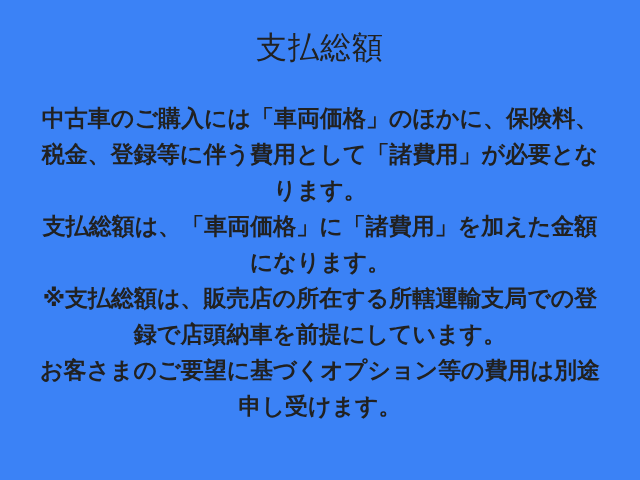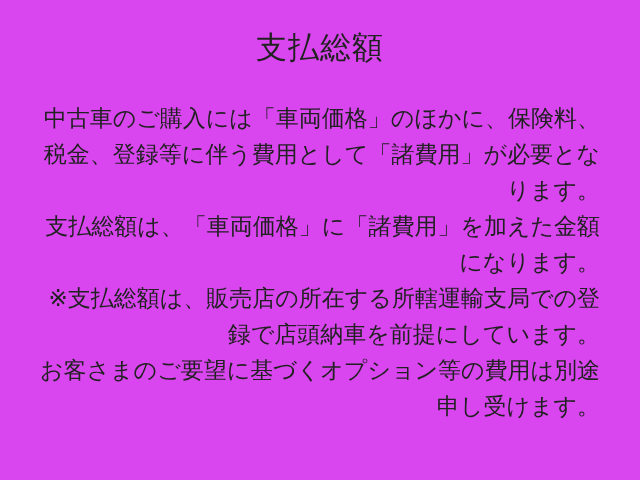--- a/index.html
+++ b/index.html
@@ -4,44 +4,44 @@
 <style>
   html, body {
     margin: 0;
     padding: 0;
     background: #ffffff;
   }
   .page {
     position: relative;
     width: 640px;
     height: 480px;
-    background: #d946ef;
+    background: #3b82f6;
     overflow: hidden;
     font-family: "Liberation Sans", "DejaVu Sans", sans-serif;
     color: #212121;
   }
   .title {
     margin: 0;
     padding-top: 30px;
     font-size: 31px;
     line-height: 36px;
     font-weight: 400;
     text-align: center;
     color: #212121;
     letter-spacing: 1px;
   }
   .body-text {
     margin: 0 40px;
     padding-top: 34px;
     font-size: 23px;
     line-height: 36px;
-    font-weight: 400;
+    font-weight: 700;
     color: #212121;
     white-space: pre;
-    text-align: right;
+    text-align: center;
   }
 </style>
 </head>
 <body>
 
 <div class="page">
   <h1 class="title">支払総額</h1>
   <div class="body-text">中古車のご購入には「車両価格」のほかに、保険料、
 税金、登録等に伴う費用として「諸費用」が必要とな
 ります。

